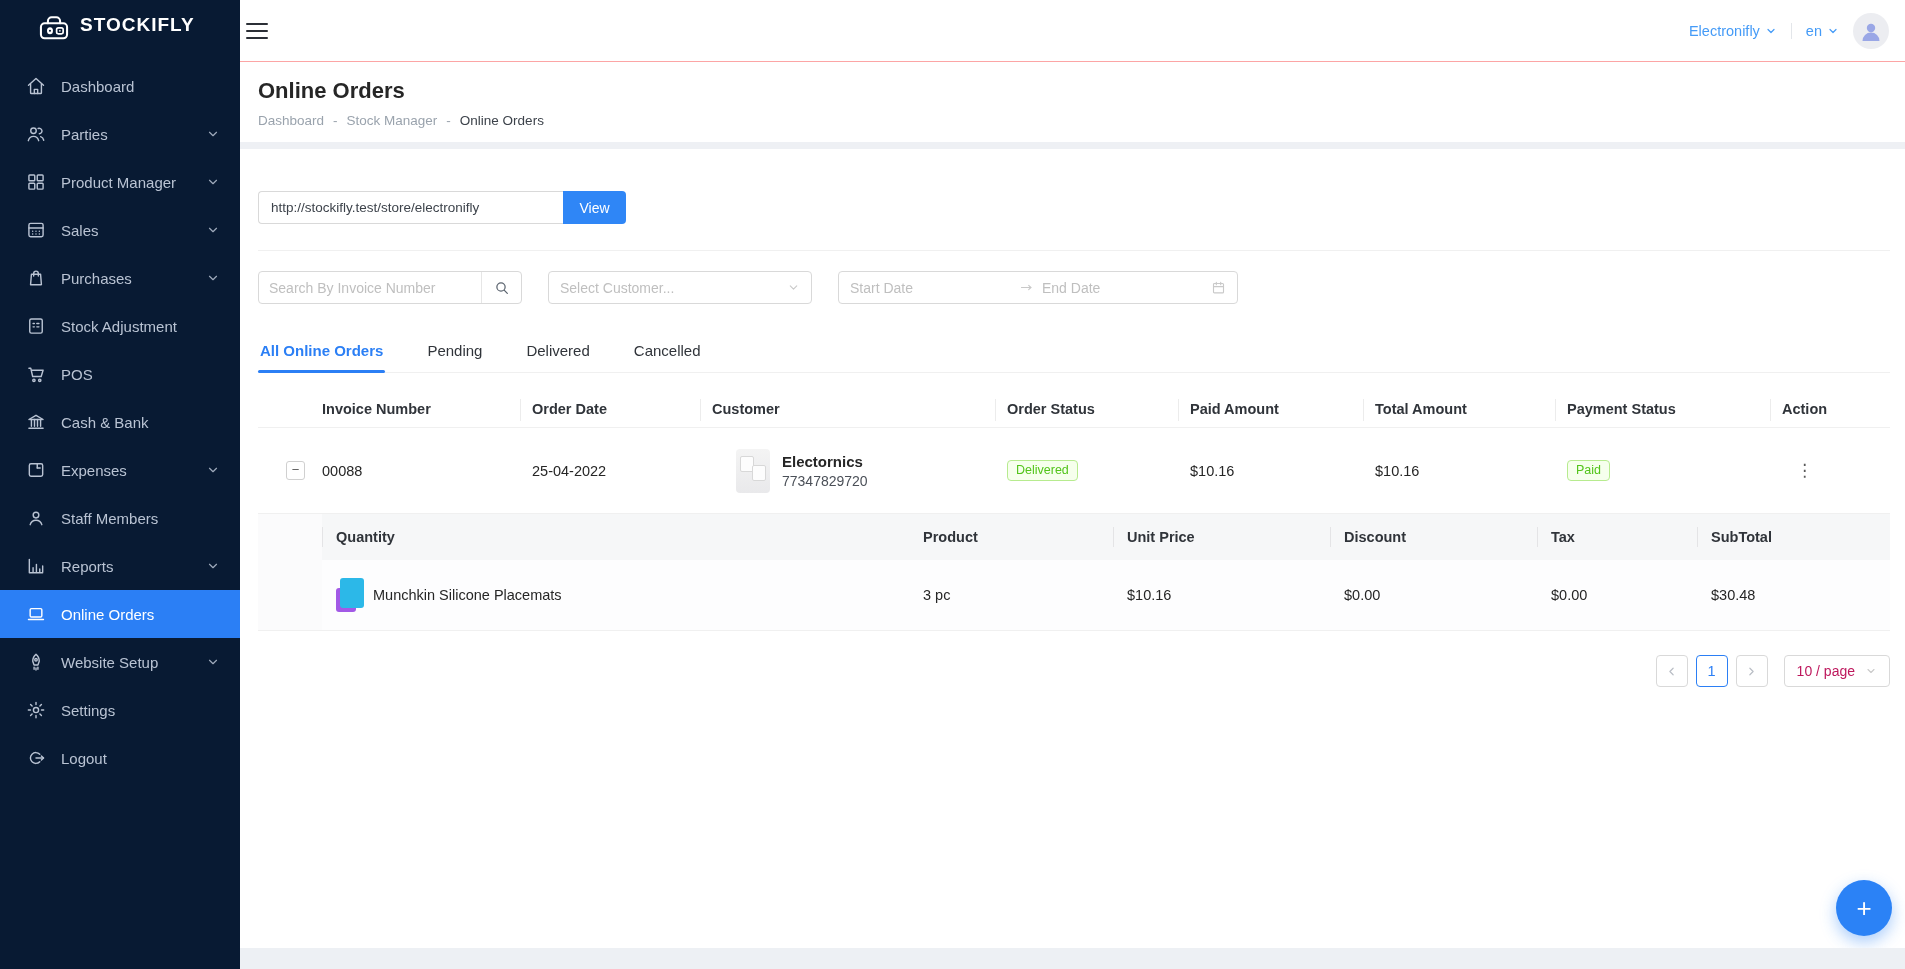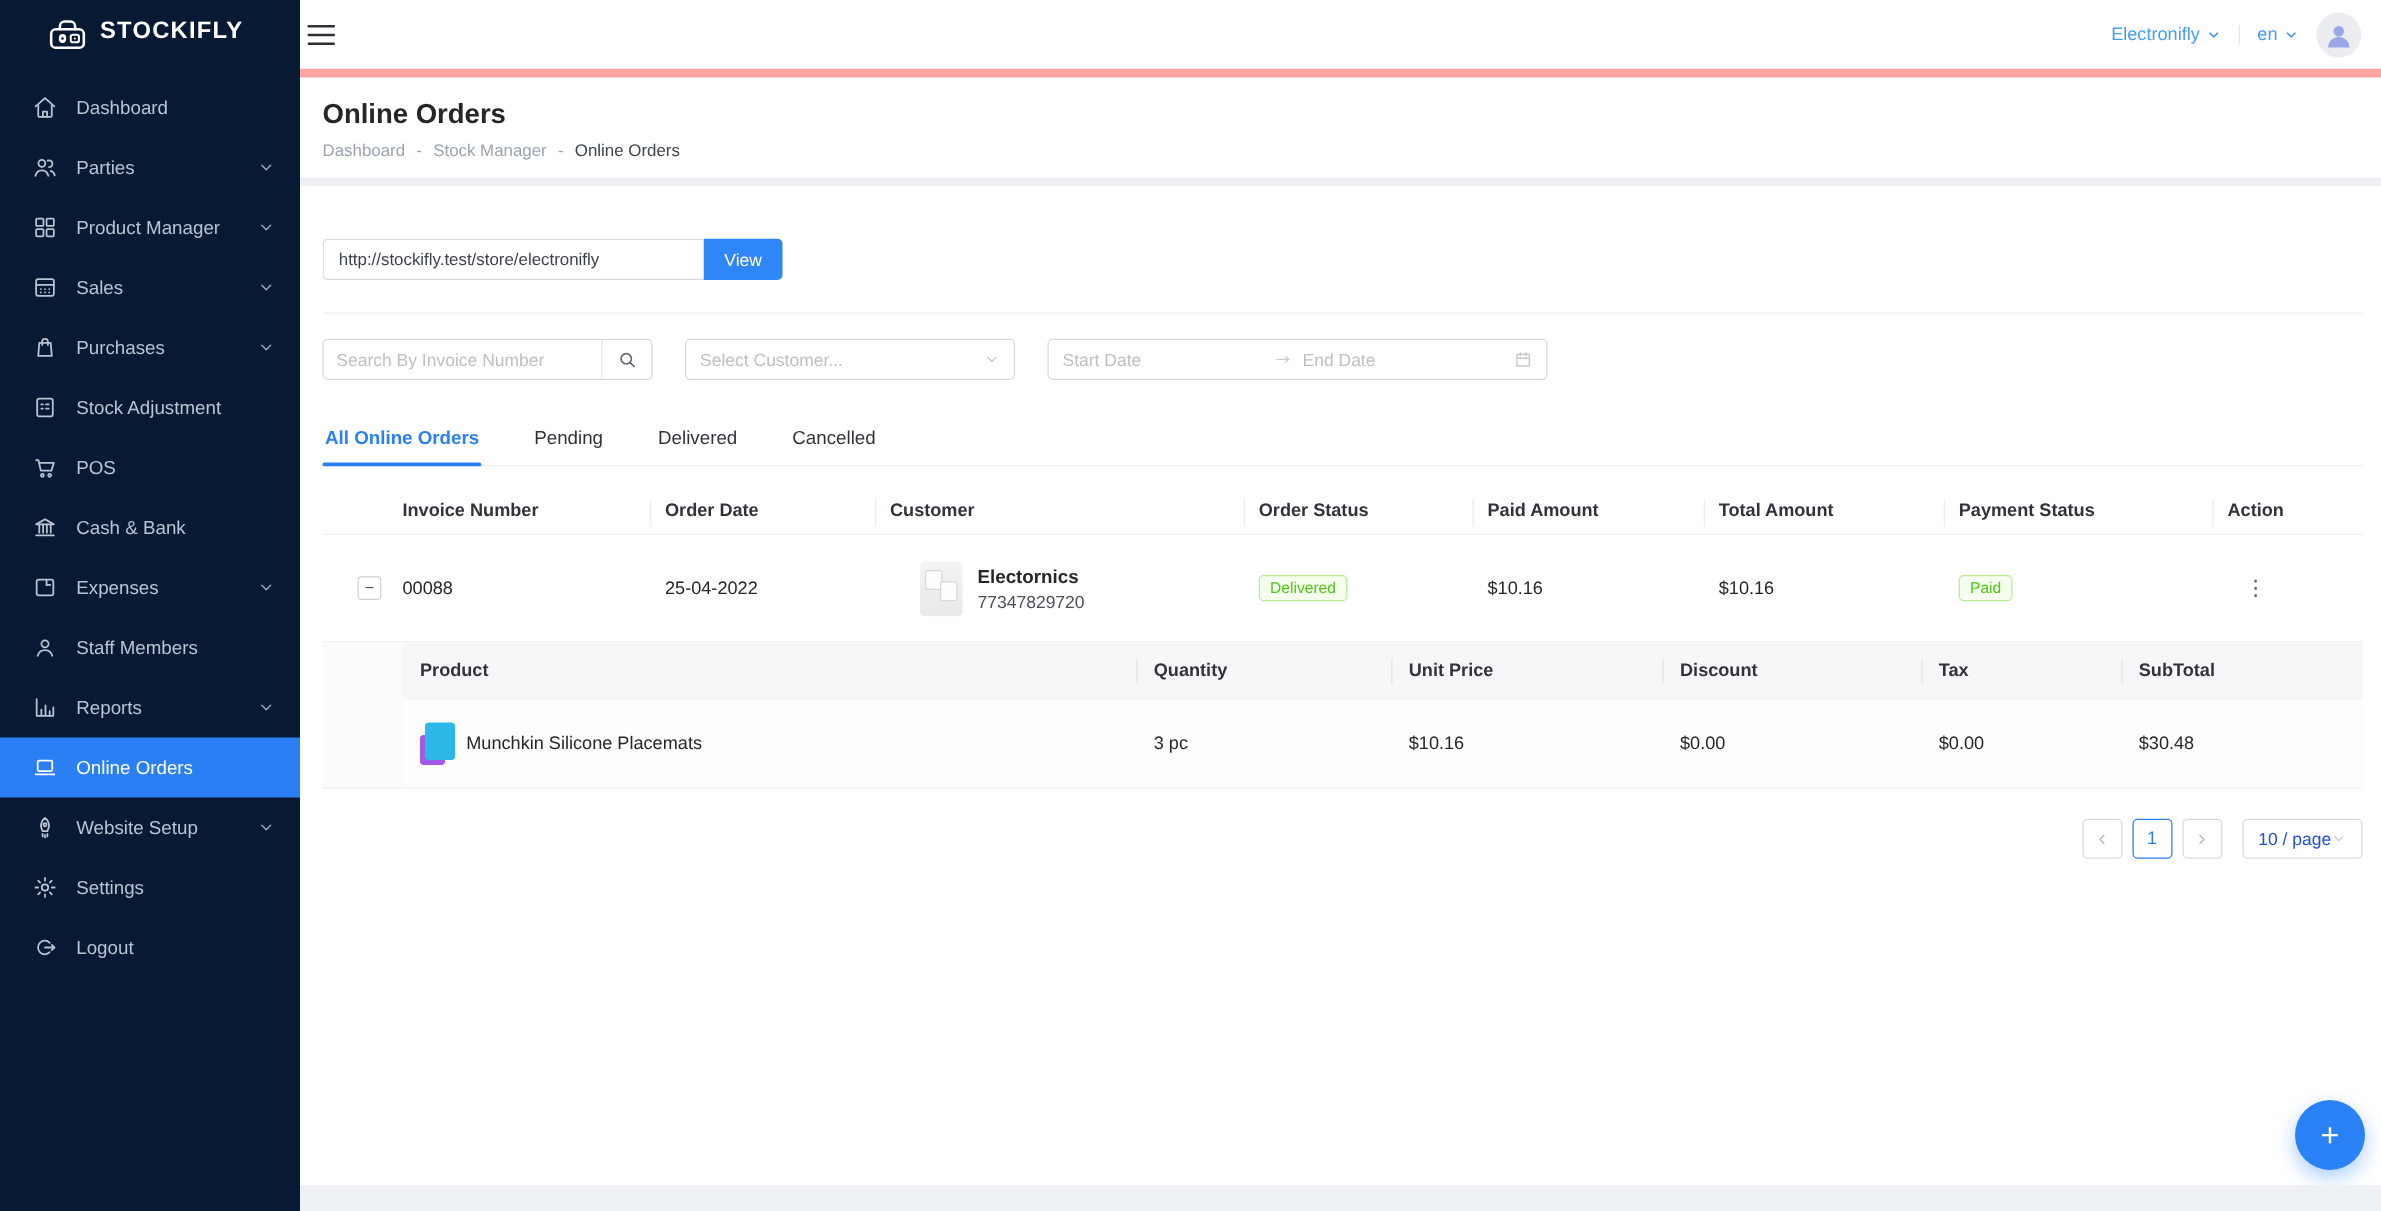--- a/index.html
+++ b/index.html
@@ -13,21 +13,21 @@
   .logo-text { color:#fff; font-size:19px; font-weight:700; letter-spacing:1px; }
   .nav { margin-top:14px; }
   .nav-item { display:flex; align-items:center; height:48px; padding:0 20px 0 26px; font-size:15px; cursor:pointer; color:#b9c3d3; }
   .nav-item .nav-ic { width:20px; height:20px; margin-right:15px; flex:none; display:flex; align-items:center; }
   .nav-item .nav-label { flex:1; }
   .nav-item .chev { width:14px; height:14px; opacity:.85; }
   .nav-item.active { background:#2b7ff5; color:#fff; }
 
   
   .main { flex:1; height:100%; background:#fff; position:relative; display:flex; flex-direction:column; }
-  .topbar { height:62px; display:flex; align-items:center; justify-content:space-between; padding:0 16px 0 6px; border-bottom:7px solid #fca5a5; }
+  .topbar { height:62px; display:flex; align-items:center; justify-content:space-between; padding:0 16px 0 6px; border-bottom:1px solid #fca5a5; }
   .burger { width:22px; cursor:pointer; }
   .burger div { height:2px; background:#2b2f36; margin:5px 0; border-radius:1px; }
   .topbar-right { display:flex; align-items:center; gap:14px; }
   .top-link { color:#459bf7; font-size:14.5px; display:flex; align-items:center; gap:5px; cursor:pointer; }
   .top-divider { width:1px; height:16px; background:#e3e6ea; }
   .avatar { width:36px; height:36px; border-radius:50%; background:#ecedf1; display:flex; align-items:center; justify-content:center; overflow:hidden; cursor:pointer; }
 
   .page-header { padding:16px 18px 14px 18px; }
   .page-title { font-size:22px; font-weight:700; color:#262626; }
   .breadcrumb { margin-top:9px; font-size:13.5px; color:#9aa3ad; display:flex; gap:9px; align-items:center; }
@@ -84,21 +84,21 @@
   .sub-cell { font-size:14.5px; color:#262626; padding:18px 14px; }
   .prod { display:flex; align-items:center; gap:9px; }
   .prod-thumb { width:28px; height:34px; position:relative; flex:none; }
   .prod-thumb::before { content:""; position:absolute; left:0; bottom:0; width:20px; height:24px; background:#a259e6; border-radius:3px; }
   .prod-thumb::after { content:""; position:absolute; right:0; top:0; width:24px; height:30px; background:#2cb8e8; border-radius:3px; }
 
   
   .pagination { display:flex; justify-content:flex-end; align-items:center; gap:8px; margin-top:24px; }
   .pg-btn { width:32px; height:32px; border:1px solid #d9d9d9; border-radius:4px; background:#fff; display:flex; align-items:center; justify-content:center; color:#b9bec5; cursor:pointer; }
   .pg-btn.active { border-color:#2b7ff5; color:#2b7ff5; font-size:14.5px; }
-  .pg-size { height:32px; border:1px solid #d9d9d9; border-radius:4px; background:#fff; display:flex; align-items:center; gap:0; padding:0 12px; font-size:14px; color:#1d4ed8; margin-left:8px; cursor:pointer;justify-content:center; }
+  .pg-size { height:32px; border:1px solid #d9d9d9; border-radius:4px; background:#fff; display:flex; align-items:center; gap:10px; padding:0 12px; font-size:14px; color:#be185d; margin-left:8px; cursor:pointer;justify-content:center; }
 
   .fab { position:absolute; right:13px; bottom:33px; width:56px; height:56px; border-radius:50%; background:#2b82f6; color:#fff; font-size:26px; display:flex; align-items:center; justify-content:center; box-shadow:0 6px 16px rgba(43,130,246,.4); cursor:pointer; }
   .bottom-strip { position:absolute; left:0; right:0; bottom:0; height:21px; background:#edf0f4; }
   svg { display:block; }
 </style>
 </head>
 <body>
 
 <div class="app">
 
@@ -444,22 +444,22 @@
           <div class="tcell">
             <span class="badge-green">Paid</span>
           </div>
           <div class="tcell">
             <span class="dots">⋮</span>
           </div>
         </div>
 
         <div class="sub-wrap">
           <div class="sub-grid sub-head">
+            <div class="sub-hcell sep">Quantity</div>
             <div class="sub-hcell">Product</div>
-            <div class="sub-hcell sep">Quantity</div>
             <div class="sub-hcell sep">Unit Price</div>
             <div class="sub-hcell sep">Discount</div>
             <div class="sub-hcell sep">Tax</div>
             <div class="sub-hcell sep">SubTotal</div>
           </div>
           <div class="sub-grid sub-row">
             <div class="sub-cell prod">
               <span class="prod-thumb"></span>
               <span>Munchkin Silicone Placemats</span>
             </div>

